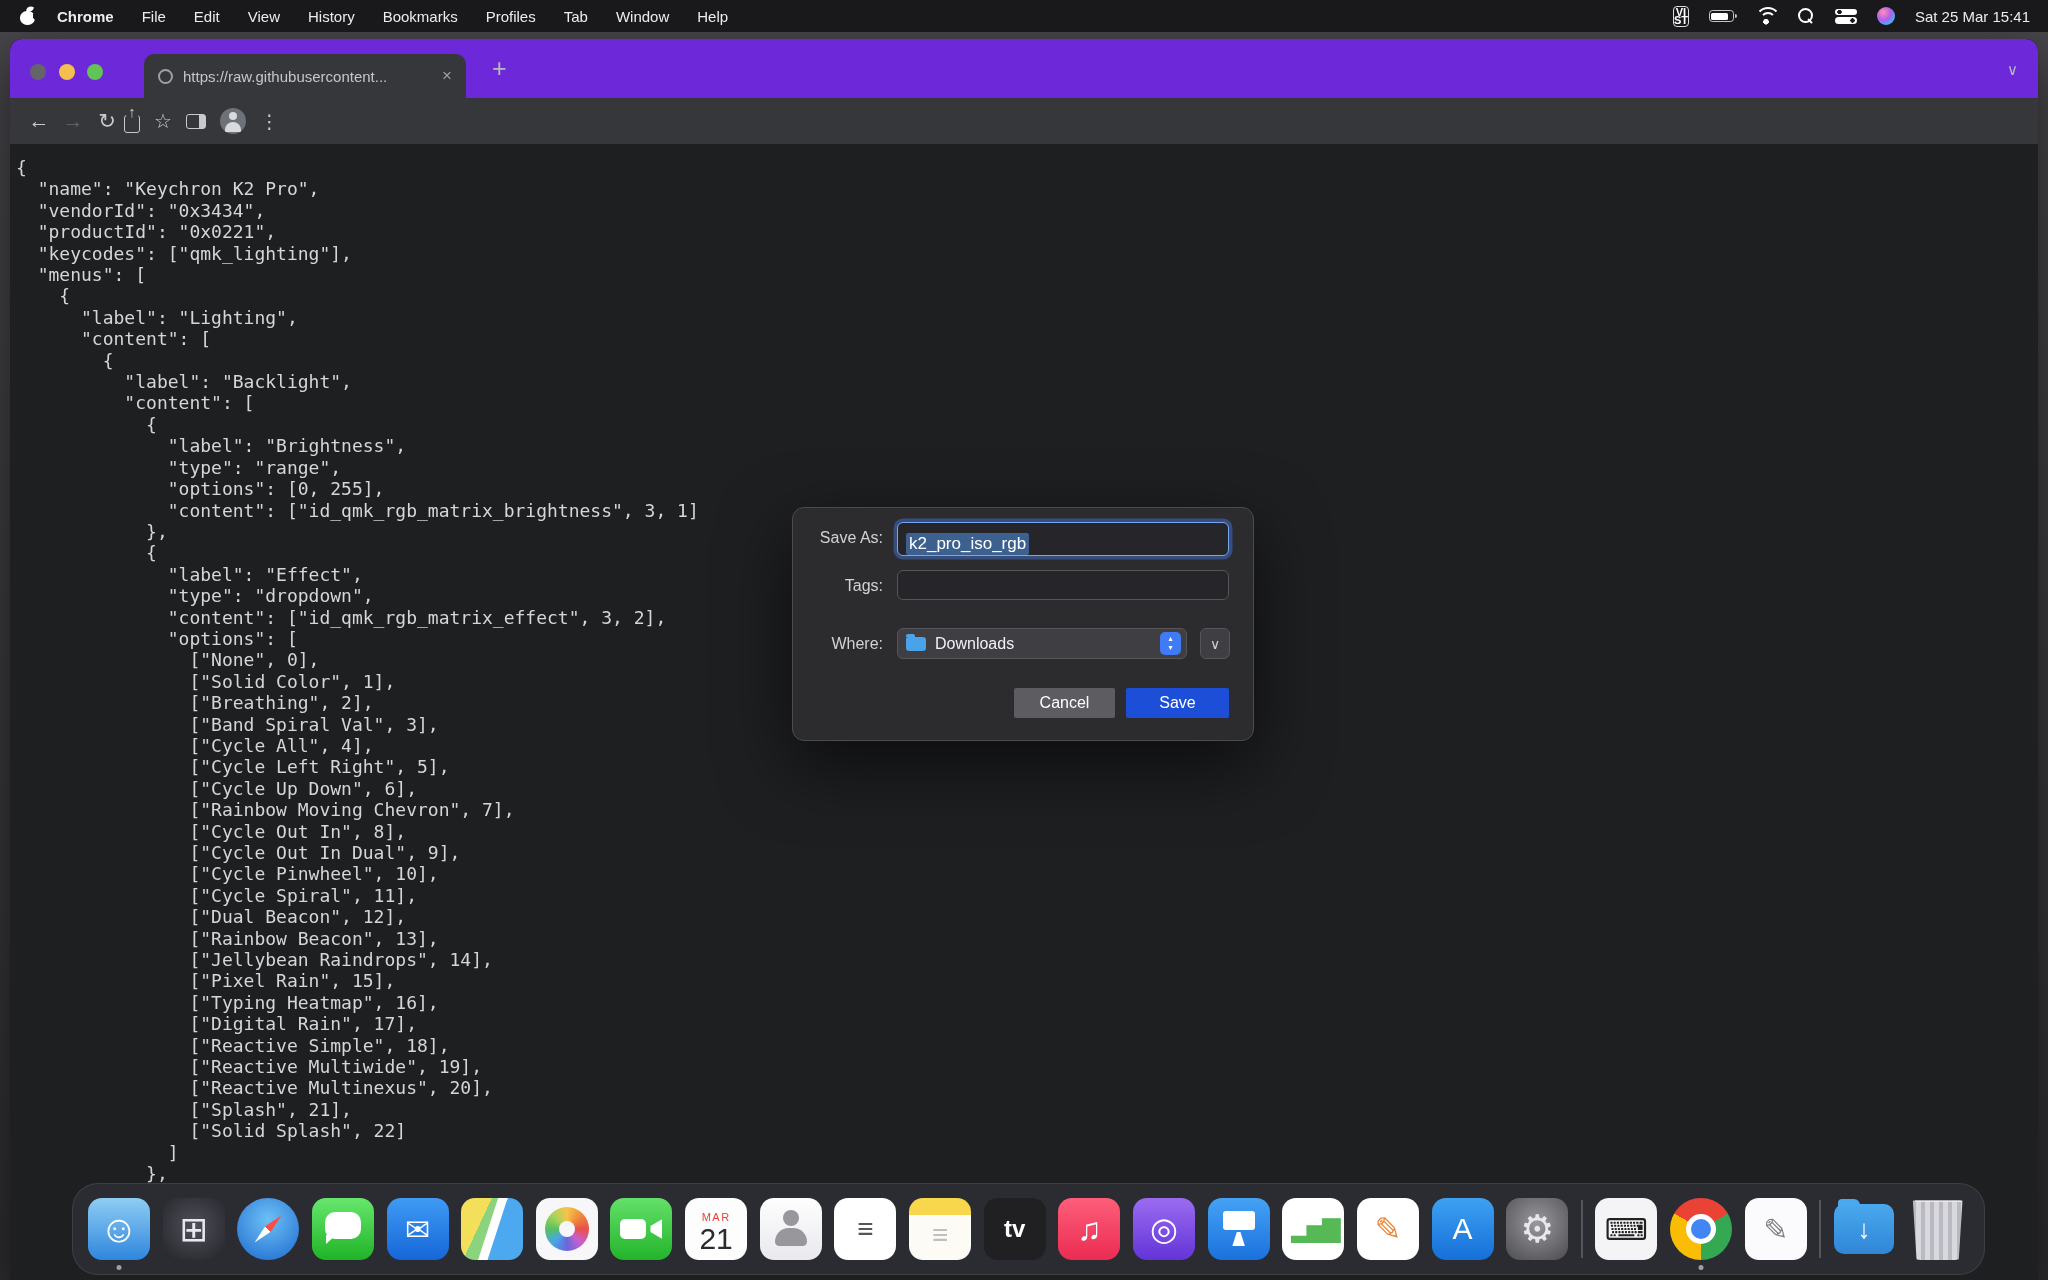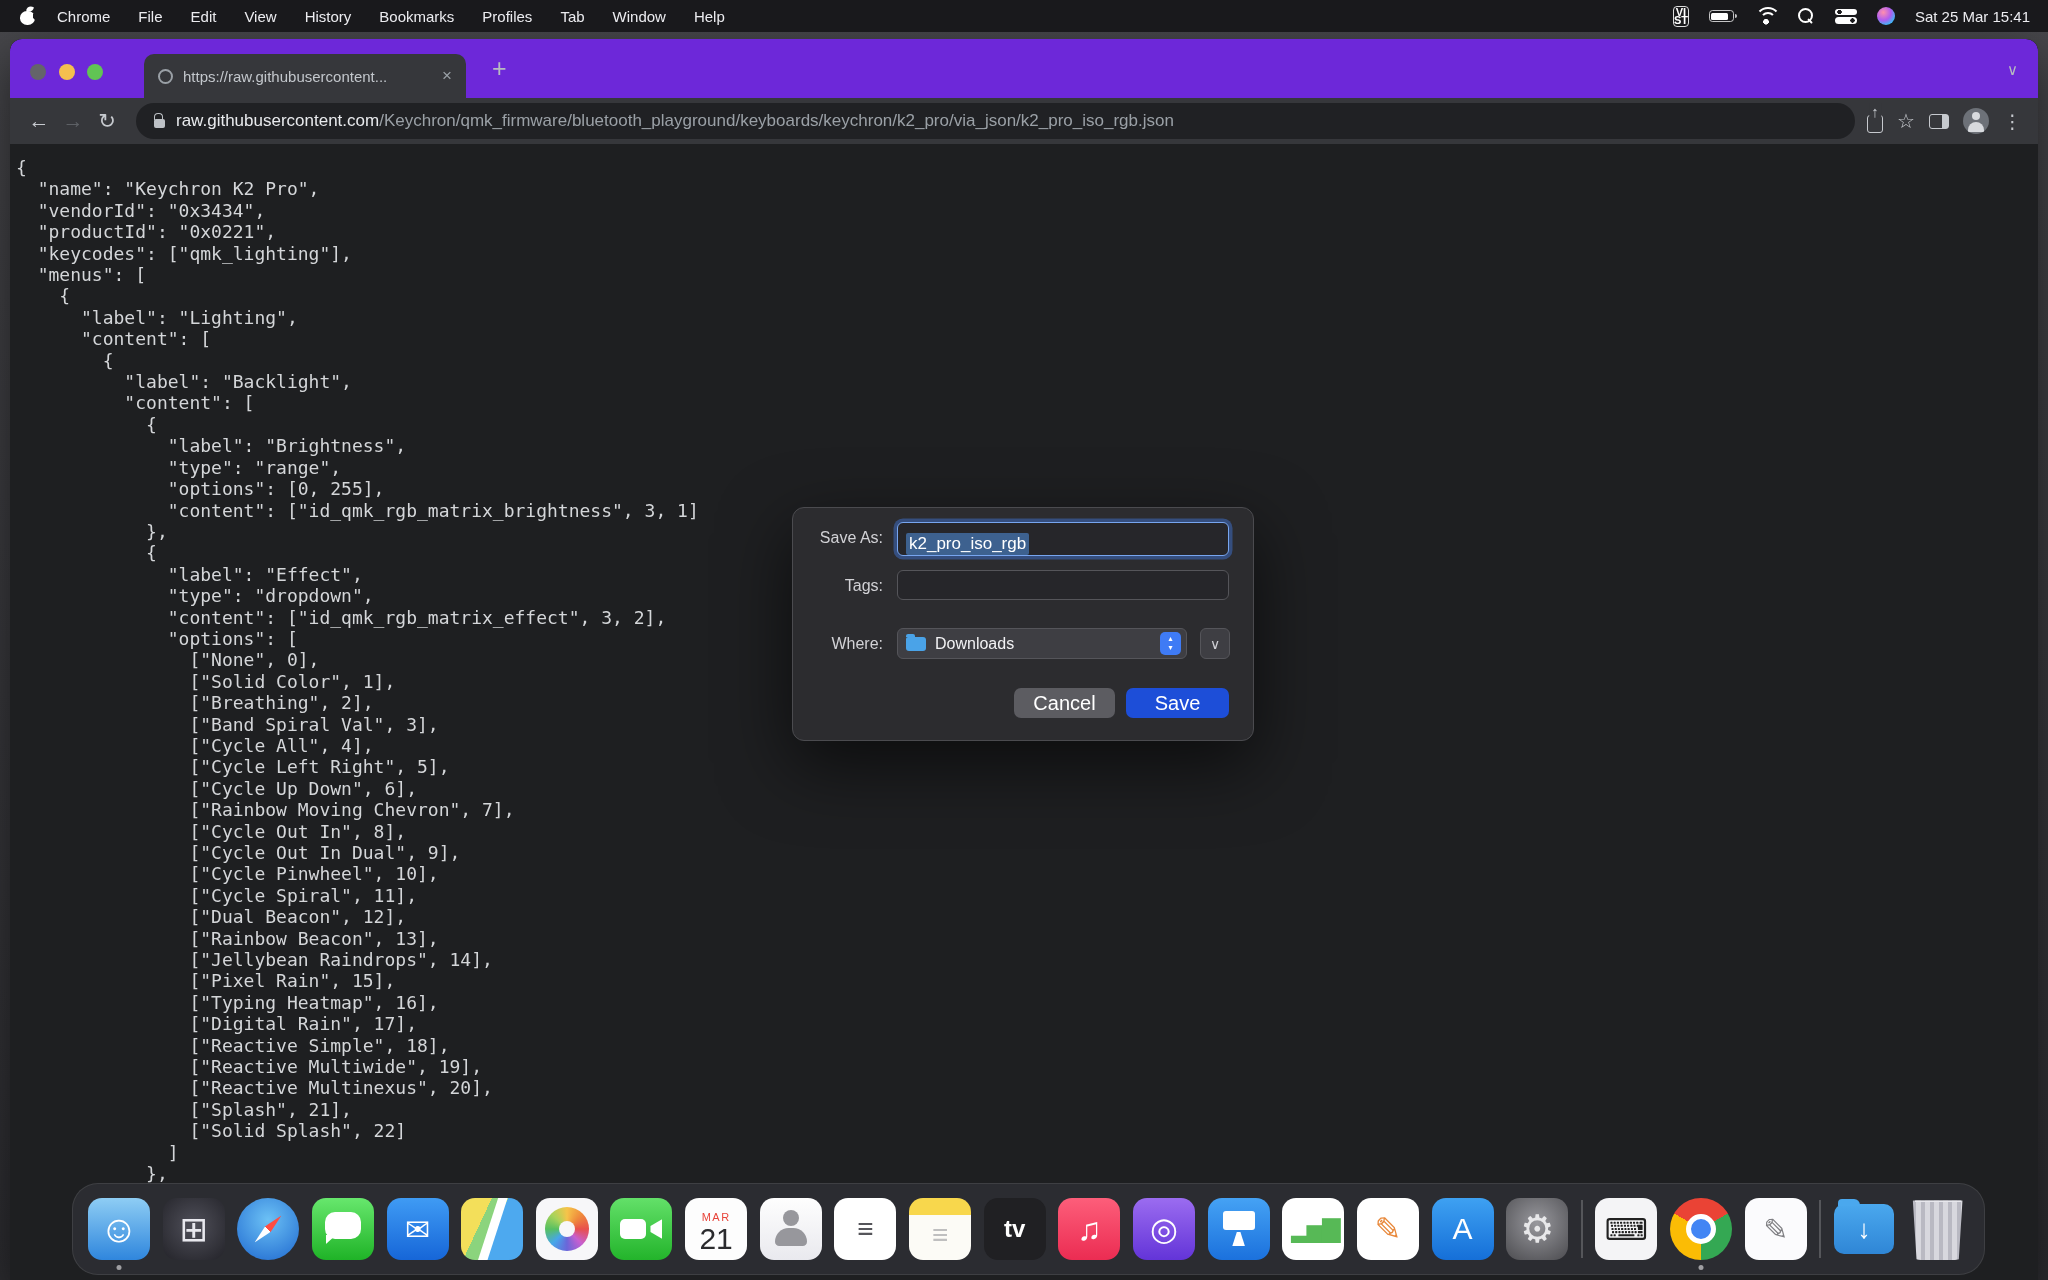--- a/index.html
+++ b/index.html
@@ -5,21 +5,21 @@
   html,body{margin:0;padding:0;width:2048px;height:1280px;overflow:hidden;
     font-family:"Liberation Sans","DejaVu Sans",sans-serif;
     background:linear-gradient(180deg,#47474b,#2d2d31);}
   *{box-sizing:border-box}
 
   
   .menubar{position:absolute;top:0;left:0;right:0;height:32px;background:rgba(22,22,25,.94);
     display:flex;align-items:center;padding:0 18px;color:#ececf0;font-size:15px;z-index:50}
   .mb-left{display:flex;align-items:center}
   .mb-item{padding:0 14px;white-space:nowrap}
-  .mb-app{font-weight:400;padding:0 14px}
+  .mb-app{font-weight:700;padding:0 14px}
   .apple{width:15px;height:18px;position:relative;margin:0 8px 0 2px;display:inline-block}
   .apple::before{content:"";position:absolute;bottom:0;left:0;width:15px;height:14px;border-radius:46% 46% 48% 48%;
     background:radial-gradient(circle at 17px 5px,transparent 0 4px,#fff 4.5px)}
   .apple::after{content:"";position:absolute;top:-1px;left:7px;width:6px;height:6px;background:#fff;
     border-radius:70% 0 70% 0;transform:rotate(25deg)}
   .mb-right{margin-left:auto;display:flex;align-items:center;gap:20px}
   .inputsrc{width:16px;height:21px;border:1.2px solid rgba(255,255,255,.85);border-radius:4px;
     display:flex;flex-direction:column;align-items:center;justify-content:center;
     font-size:11px;line-height:8px;font-weight:700;color:#fff}
   .batt{width:25px;height:12px;border:1.5px solid rgba(255,255,255,.75);border-radius:3.5px;position:relative}
@@ -99,22 +99,22 @@
     border:1px solid #55555a;border-radius:6px}
   .f-where{position:absolute;left:104px;top:120px;width:290px;height:31px;background:#3e3e43;
     border:1px solid #55555a;border-radius:6px;display:flex;align-items:center;padding:0 5px 0 8px;gap:9px}
   .fold{width:20px;height:14px;background:#4aa3e8;border-radius:2px 3px 3px 3px;position:relative;flex:0 0 auto}
   .fold::before{content:"";position:absolute;top:-3px;left:0;width:9px;height:3px;background:#4aa3e8;border-radius:2px 2px 0 0}
   .f-where .txt{flex:1;color:#f2f2f4}
   .stepper{width:21px;height:23px;background:#3f7bf5;border-radius:5px;display:flex;flex-direction:column;
     align-items:center;justify-content:center;color:#fff;font-size:8px;line-height:8.5px;flex:0 0 auto}
   .expand{position:absolute;left:407px;top:120px;width:30px;height:31px;background:#3e3e43;
     border:1px solid #55555a;border-radius:6px;color:#cfcfd4;display:flex;align-items:center;justify-content:center;font-size:14px}
-  .btn{position:absolute;top:180px;height:30px;border-radius:7px;display:flex;align-items:center;
-    justify-content:center;font-size:20px;color:#fff}
+  .btn{position:absolute;top:180px;height:30px;border-radius:2px;display:flex;align-items:center;
+    justify-content:center;font-size:16px;color:#fff}
   .btn-cancel{left:221px;width:101px;background:#5c5c61}
   .btn-save{left:333px;width:103px;background:#1d4ed8}
 
   
   .dock{position:absolute;left:72px;width:1913px;bottom:5px;height:92px;background:rgba(46,47,52,.82);
     border:1px solid rgba(255,255,255,.09);border-radius:26px;display:flex;align-items:center;
     justify-content:space-between;padding:0 15px;z-index:40}
   .dock-sep{width:2px;height:58px;background:rgba(255,255,255,.2);align-self:center;flex:0 0 auto}
   .di{width:62px;height:62px;border-radius:14px;display:flex;align-items:center;justify-content:center;
     position:relative;flex:0 0 auto;color:#fff}
@@ -216,25 +216,20 @@
         <span class="tab-close">×</span>
       </div>
       <span class="newtab">+</span>
       <span class="tabsearch">∨</span>
     </div>
 
     <div class="toolbar">
       <span class="nav-ic">←</span>
       <span class="nav-ic nav-fwd">→</span>
       <span class="nav-ic">↻</span>
-      <div class="urlbar">
-        <span class="lock"></span>
-        <span class="url-domain">raw.githubusercontent.com</span>
-        <span class="url-path">/Keychron/qmk_firmware/bluetooth_playground/keyboards/keychron/k2_pro/via_json/k2_pro_iso_rgb.json</span>
-      </div>
       <div class="tb-right">
         <span class="share"></span>
         <span class="star">☆</span>
         <span class="panel"></span>
         <span class="avatar"></span>
         <span class="dots">⋮</span>
       </div>
     </div>
 
     <div class="content">

